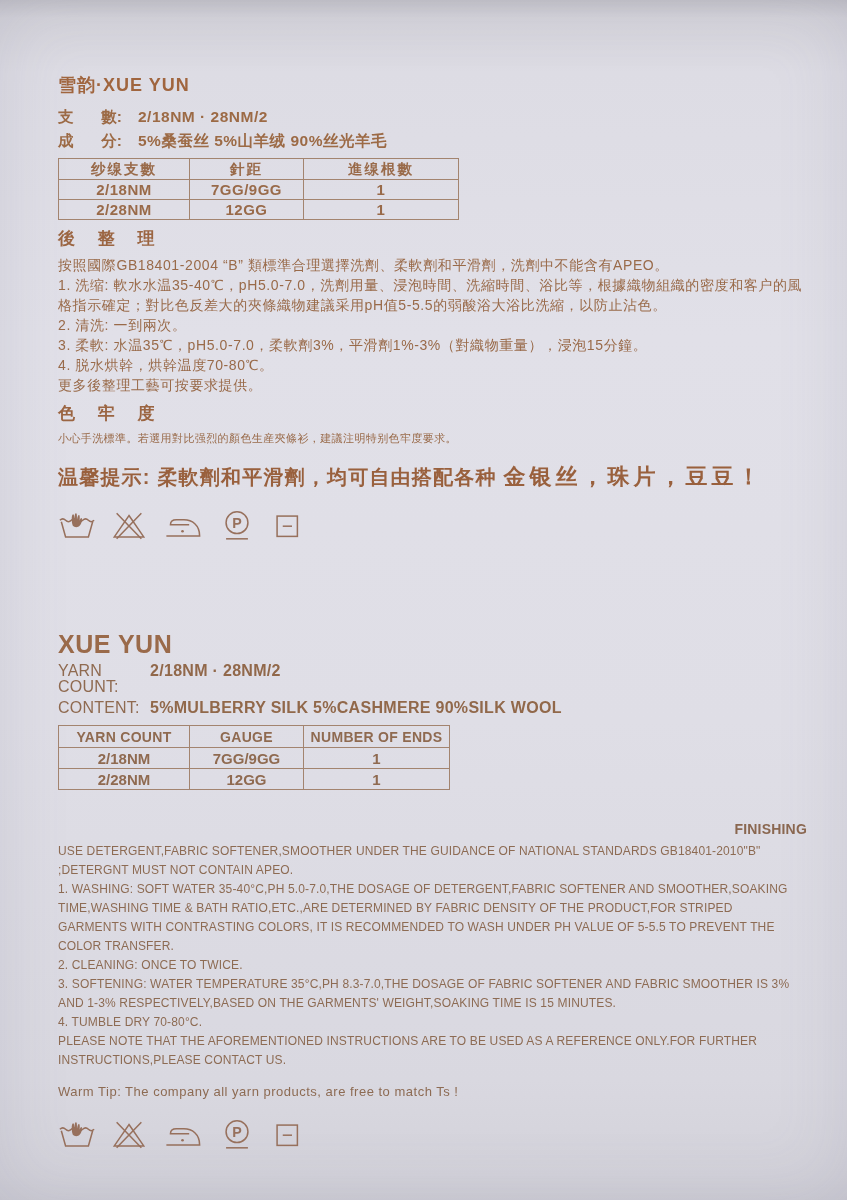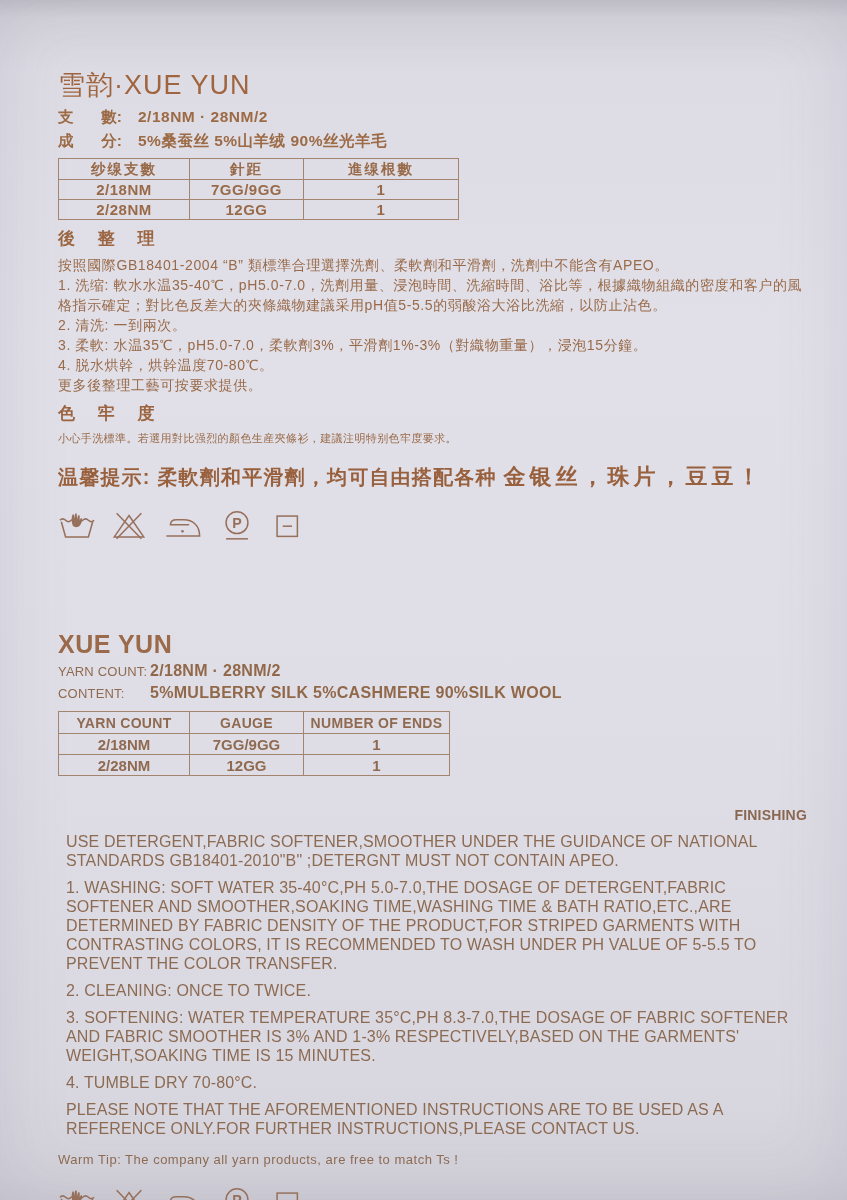--- a/index.html
+++ b/index.html
@@ -9,21 +9,21 @@
     width:847px; height:1200px;
     margin:0 auto;
     overflow:hidden;
     background:linear-gradient(180deg,#c4c3ca 0%, #d5d4db 1.5%, #dddce4 6%, #e1e0e8 28%, #dfdee6 60%, #d9d8e0 90%, #d3d2da 98%, #cfced6 100%);
     box-shadow:inset 0 0 70px rgba(110,110,135,.16);
     font-family:"Liberation Sans", sans-serif;
     color:#996a49;
   }
   .content { padding:70px 40px 0 58px; }
 
-  .cn-title { font-size:27px; font-weight:normal; color:#a0653e; letter-spacing:1px; line-height:30px; }
+  .cn-title { font-size:18px; font-weight:bold; color:#a0653e; letter-spacing:1px; line-height:30px; }
 
   .spec-row { display:flex; align-items:baseline; margin-top:9px; font-size:15.5px; font-weight:bold; color:#9c6a45; line-height:15px; }
   .spec-label { width:64px; display:flex; justify-content:space-between; }
   .spec-value { margin-left:16px; letter-spacing:0.5px; }
 
   table { border-collapse:collapse; margin-top:10px; }
   th, td { border:1.2px solid #a3846f; text-align:center; padding:0 4px; }
   .cn-table th { width:131px; height:21px; font-size:14.5px; font-weight:600; letter-spacing:2px; }
   .cn-table th:nth-child(2){ width:114px; } .cn-table th:nth-child(3){ width:155px; }
   .cn-table td { height:20px; font-size:15px; font-weight:bold; letter-spacing:0.5px; }
@@ -35,31 +35,31 @@
   .cf-text { margin-top:4px; font-size:11px; line-height:19px; letter-spacing:0.4px; }
 
   .warm-tip-cn { margin-top:15px; font-size:20px; font-weight:600; color:#99603d; letter-spacing:1.2px; line-height:28px; }
   .warm-tip-highlight { font-family:"Liberation Serif", serif; font-size:22px; letter-spacing:4px; font-weight:600; }
 
   .icon-row { display:flex; align-items:flex-end; gap:14px; margin-top:16px; height:38px; }
   .care-icon svg { display:block; }
 
   .en-title { margin-top:86px; font-size:25px; font-weight:bold; color:#9a6a4a; letter-spacing:0.5px; line-height:27px; }
   .en-spec-row { display:flex; align-items:baseline; margin-top:5px; color:#8f6a50; line-height:16px; }
-  .en-spec-label { width:92px; font-size:13px; letter-spacing:0.2px; }
+  .en-spec-label { width:92px; font-size:16px; letter-spacing:0.2px; }
   .en-spec-value { font-size:16px; font-weight:600; letter-spacing:0.3px; color:#91684a; }
 
   .en-table { margin-top:9px; }
   .en-table th { width:131px; height:22px; font-size:14px; font-weight:bold; letter-spacing:0.3px; color:#8f6a50; }
   .en-table th:nth-child(2){ width:114px; } .en-table th:nth-child(3){ width:146px; }
   .en-table td { height:21px; font-size:15px; font-weight:600; color:#8f6a50; }
 
   .en-finishing-heading { margin-top:31px; font-size:14px; font-weight:bold; color:#8a6750; letter-spacing:0.2px; line-height:17px;text-align:right; }
   .en-body { margin-top:4px; }
-  .en-body p { margin:8px; font-size:16px; line-height:19px; letter-spacing:0.15px; color:#8d6b53; max-width:744px; }
+  .en-body p { margin:0; font-size:12px; line-height:19px; letter-spacing:0.15px; color:#8d6b53; max-width:744px; }
 
   .warm-tip-en { margin-top:13px; font-size:13px; color:#8d6b53; letter-spacing:0.5px; line-height:17px; }
 </style>
 </head>
 <body>
 
 <div class="page">
   <div class="content">
 
     <div class="cn-title">雪韵·XUE YUN</div>

